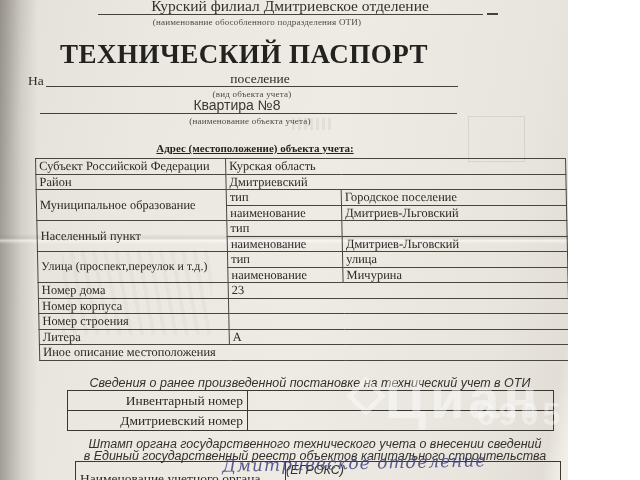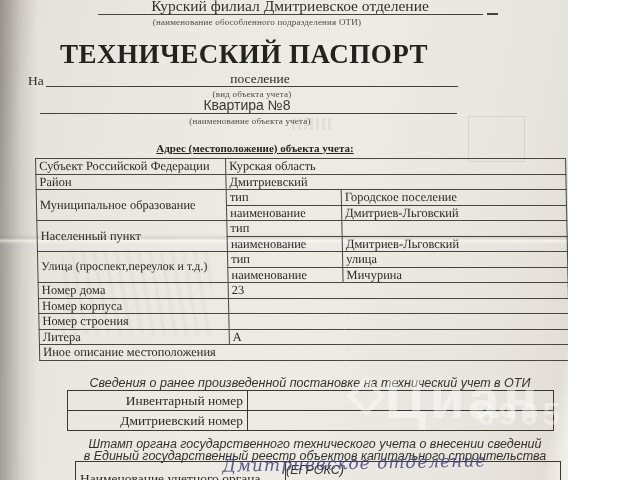--- a/index.html
+++ b/index.html
@@ -67,21 +67,21 @@
   <div class="abs rule" style="top:14px;left:98px;width:385px;"></div>
   <div class="abs rule" style="top:13px;left:487px;width:11px;height:2px;"></div>
   <div class="abs ctr title" style="top:39px;left:58px;width:372px;">ТЕХНИЧЕСКИЙ ПАСПОРТ</div>
 
   <div class="abs ctr cap" style="top:17px;left:97px;width:320px;">(наименование обособленного подразделения ОТИ)</div>
 
   <div class="abs serif13" style="top:73px;left:28px;">На</div>
   <div class="abs ctr serif13" style="top:71px;left:160px;width:200px;">поселение</div>
   <div class="abs rule" style="top:86px;left:46px;width:412px;"></div>
   <div class="abs ctr cap" style="top:89px;left:152px;width:200px;">(вид объекта учета)</div>
-  <div class="abs ctr sans obj-name" style="top:97px;left:147px;width:200px;">Квартира №8</div>
+  <div class="abs ctr sans obj-name" style="top:97px;left:137px;width:200px;">Квартира №8</div>
   <div class="abs rule" style="top:112.5px;left:40px;width:417px;"></div>
   <div class="abs ctr cap" style="top:116px;left:150px;width:200px;">(наименование объекта учета)</div>
 
   <div class="abs ctr sec-head" style="top:142px;left:35px;width:440px;">Адрес (местоположение) объекта учета:</div>
 
   <table class="abs tbl-main" style="top:158px;left:35px;">
     <colgroup>
         <col style="width:190px">
         <col style="width:115px">
         <col style="width:225px">

